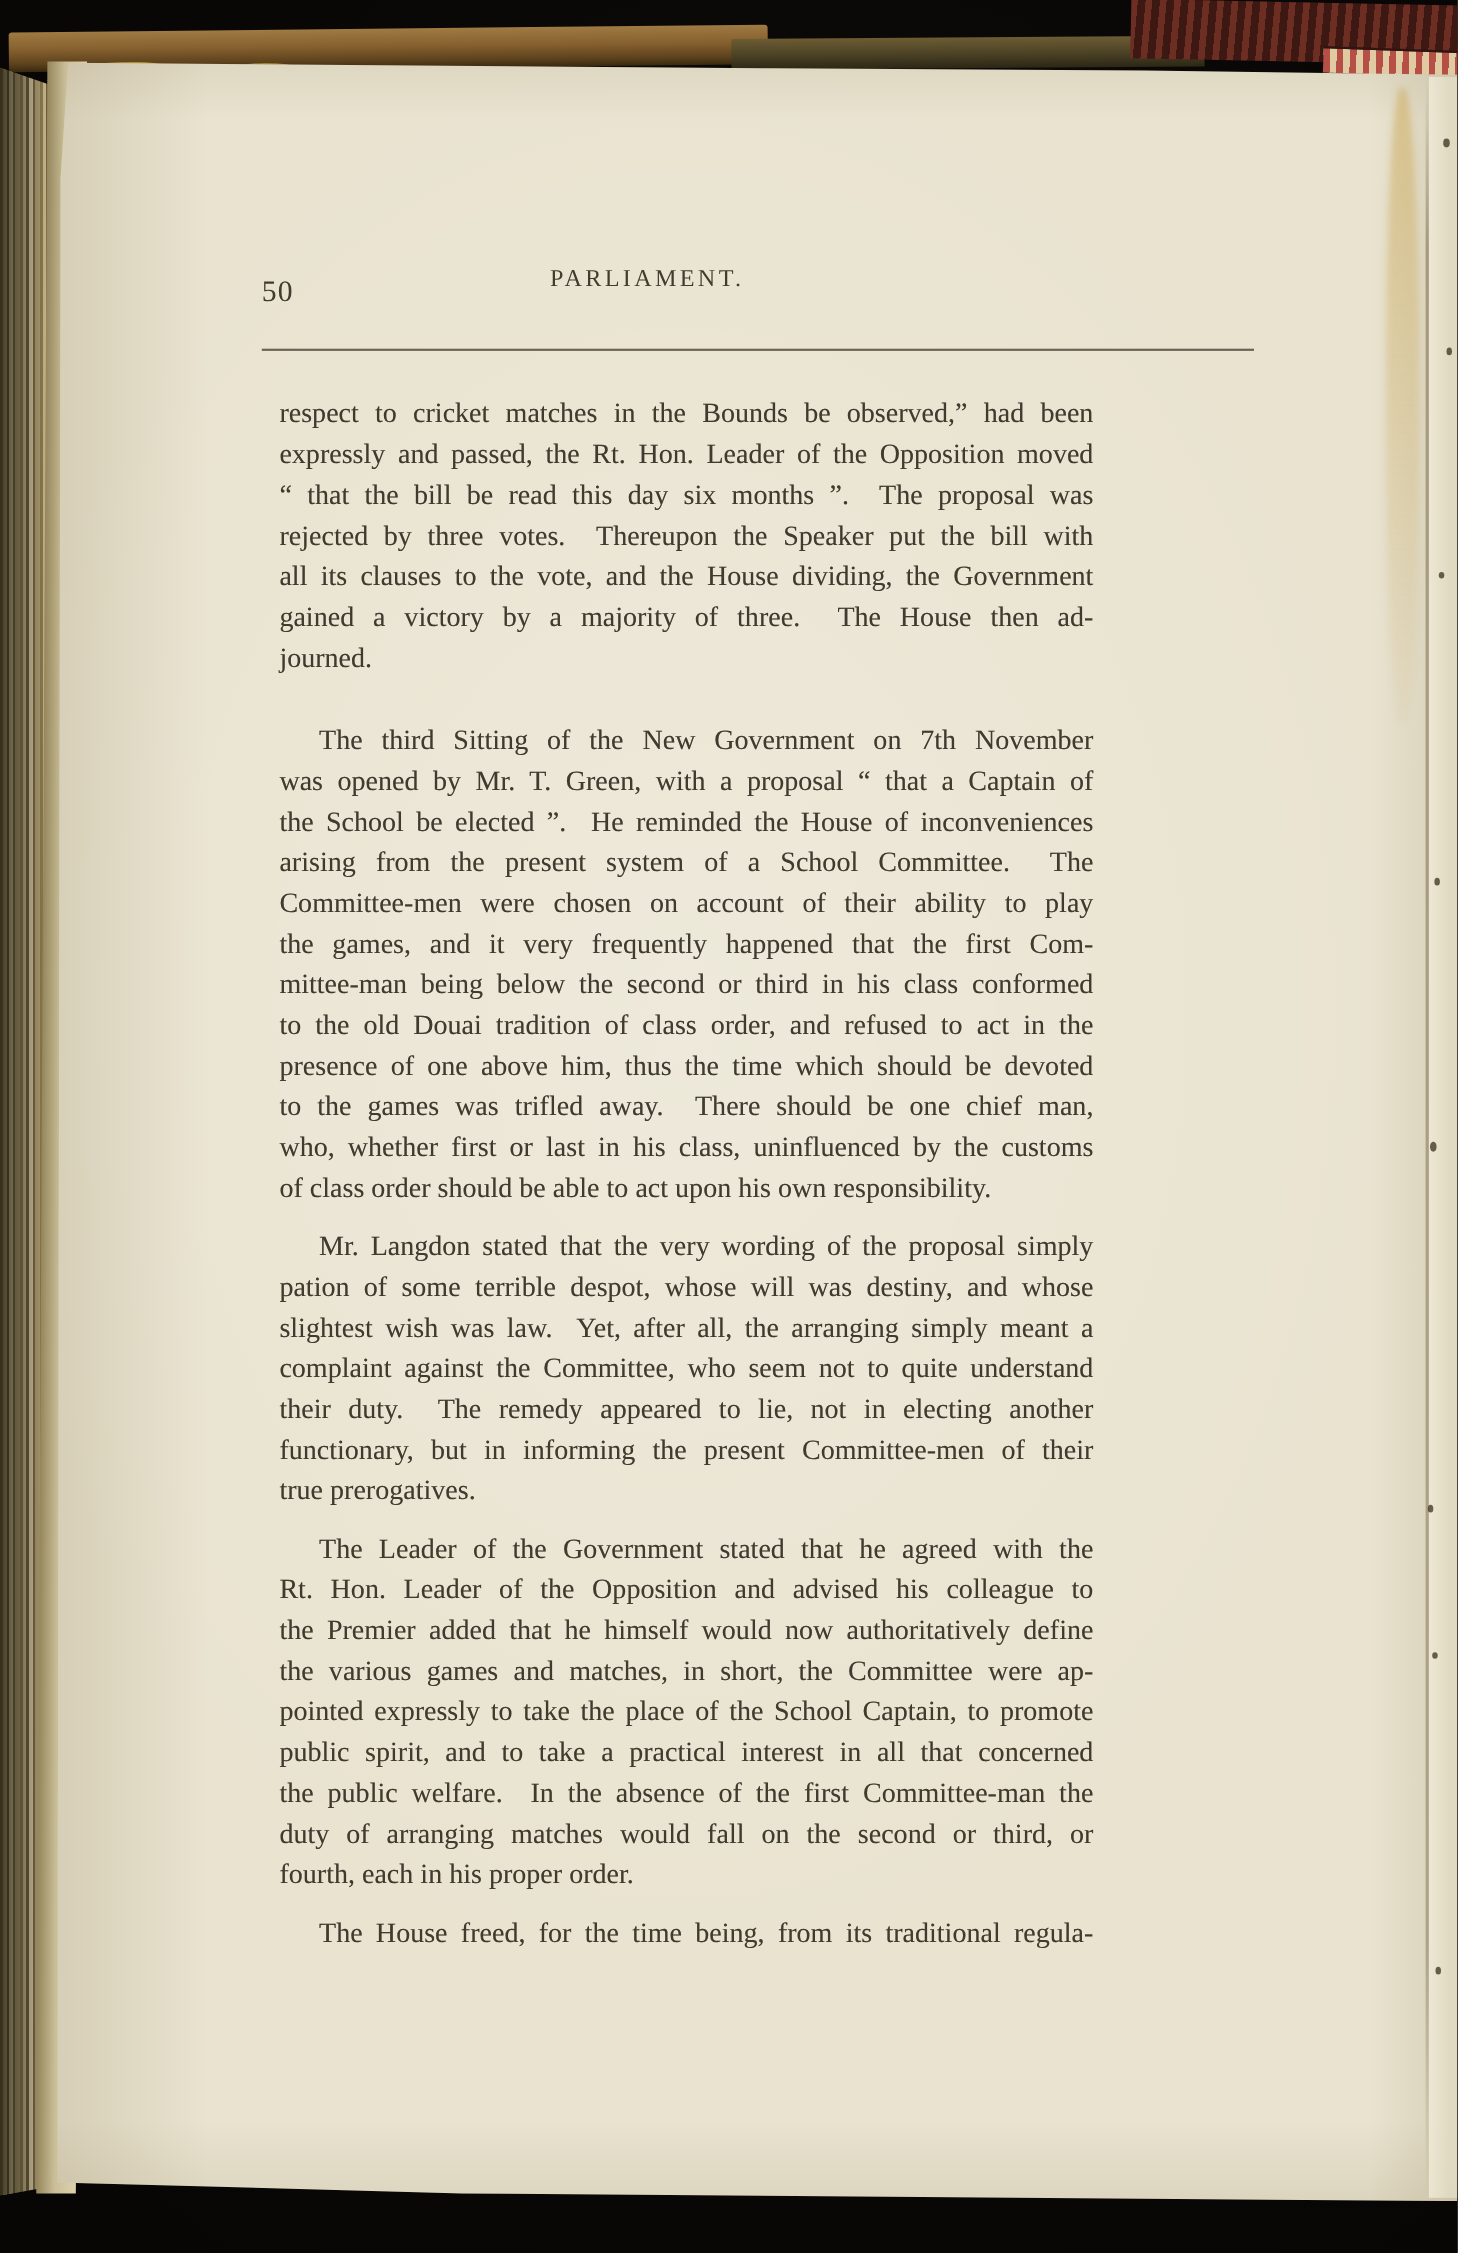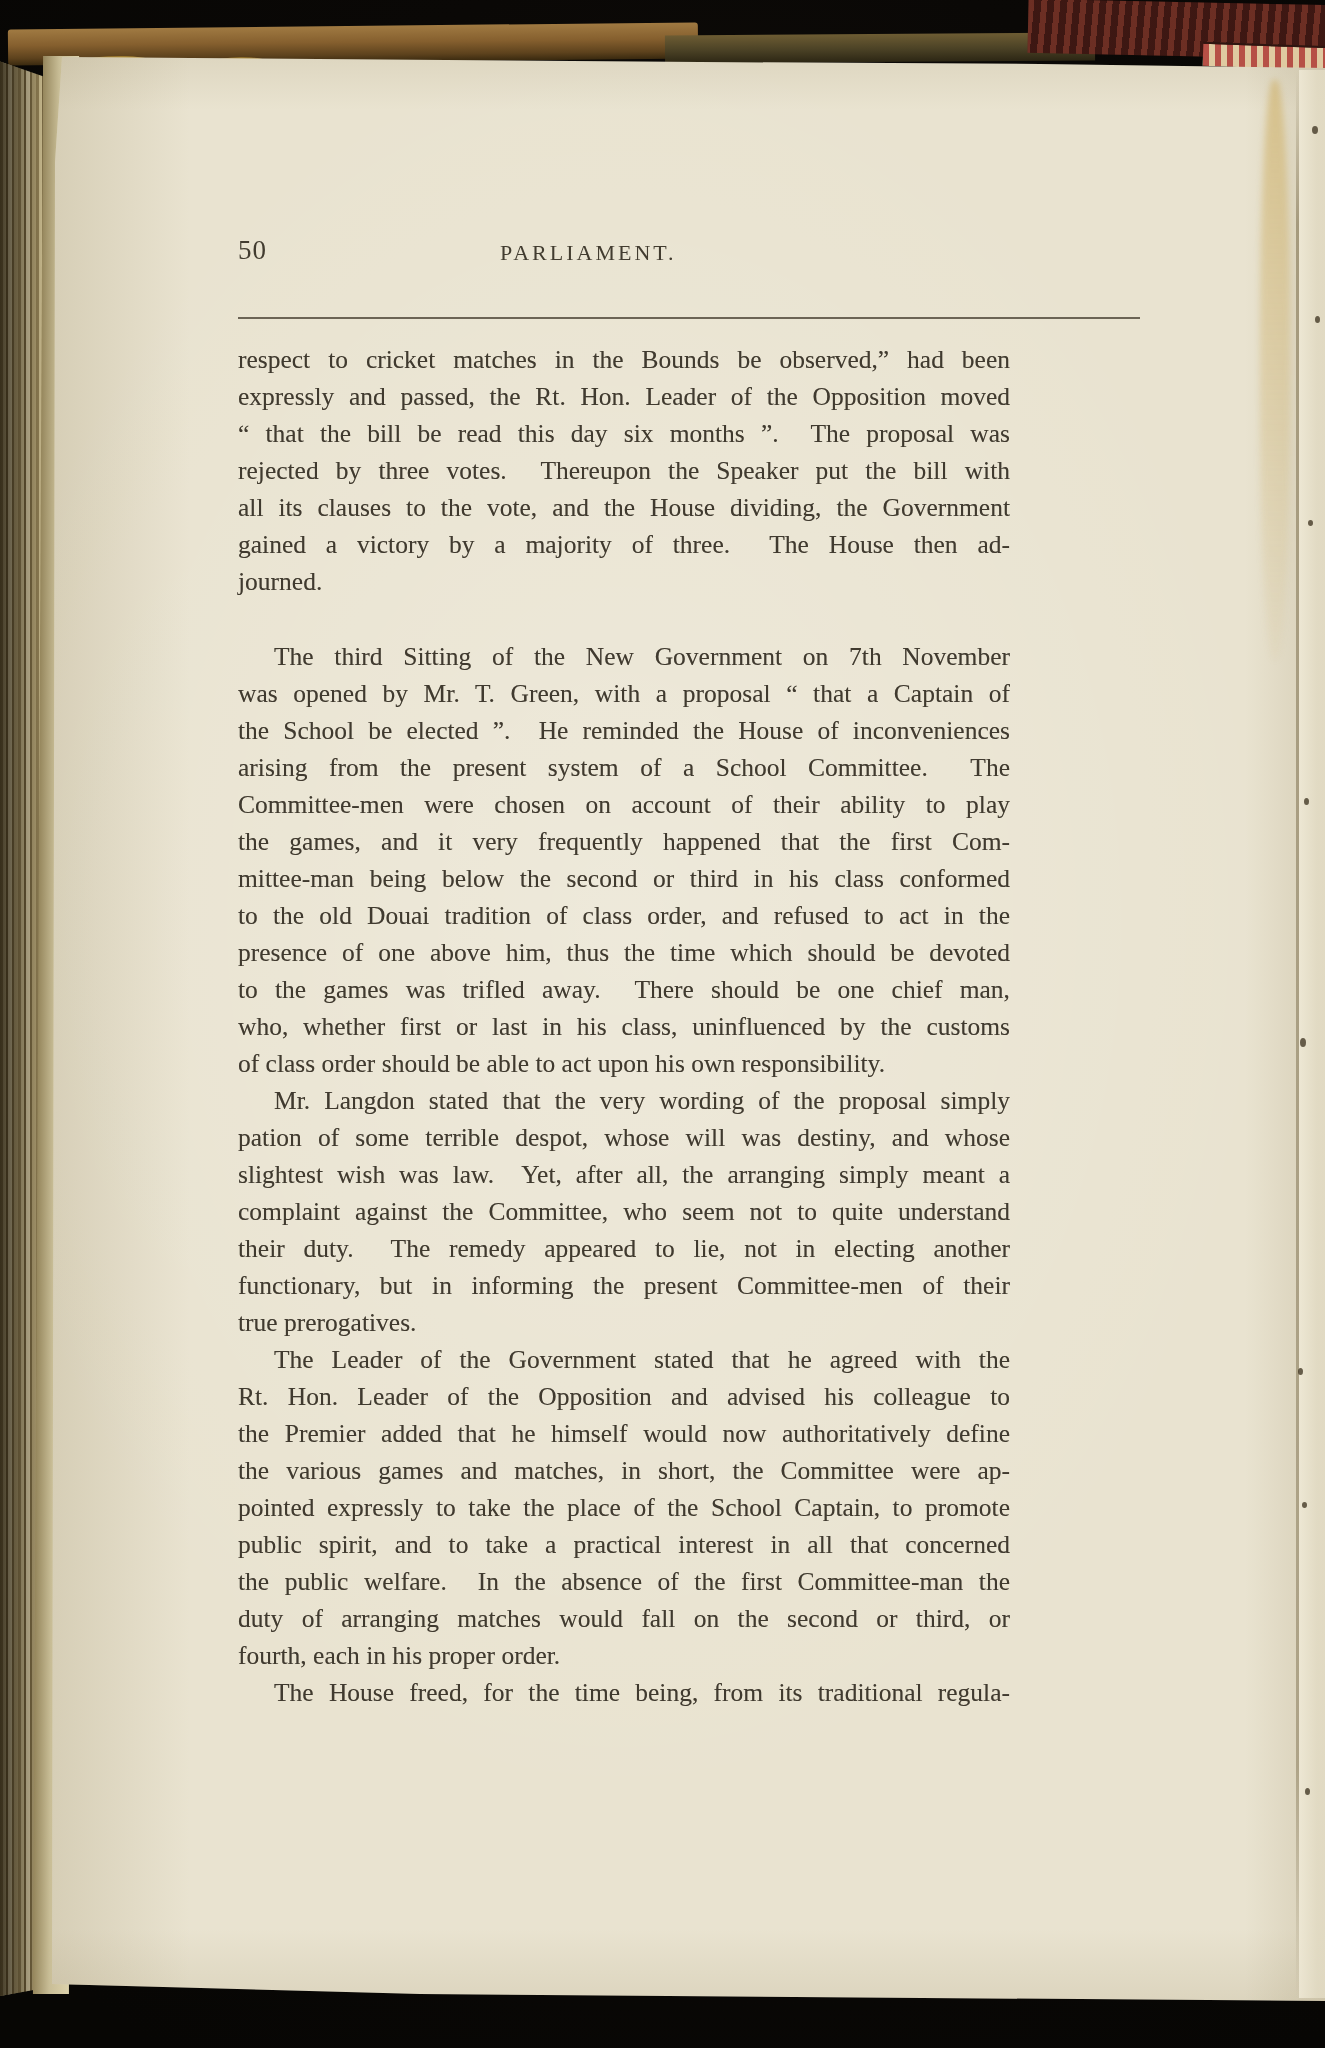--- a/index.html
+++ b/index.html
@@ -73,35 +73,35 @@
     opacity:.85;
   }
   .stain-streak{
     position:absolute;left:1260px;top:80px;width:30px;height:580px;
     background:linear-gradient(180deg, rgba(203,168,84,.5) 0%, rgba(203,168,84,.05) 100%);
     border-radius:45%;filter:blur(3px);
   }
   .speck{position:absolute;border-radius:50%;background:#3a2f1c;opacity:.75;}
   
   .page-number{
-    position:absolute;left:238px;top:235px;font-size:27px;color:#423c30;letter-spacing:1px;
+    position:absolute;left:238px;top:250px;font-size:27px;color:#423c30;letter-spacing:1px;
   }
   .running-header{
     position:absolute;left:500px;top:240px;font-size:22px;color:#423c30;letter-spacing:3px;
   }
   .header-rule{
     position:absolute;left:238px;top:317px;width:902px;height:2px;
     background:rgba(72,64,50,.78);
   }
   .text-block{
     position:absolute;left:238px;top:341px;width:772px;
     font-size:25.5px;line-height:37px;color:#403a2f;
     text-shadow:0 0 .6px rgba(64,58,47,.35);
   }
-  .para{margin:0;}
+  .para{margin:16px;}
   .para.space-before{margin-top:38px;}
   .line{
     text-align:justify;text-align-last:justify;
     white-space:pre-wrap;
   }
   .line.last{text-align-last:left;}
   .line.indent{padding-left:36px;}
 </style>
 </head>
 <body>

